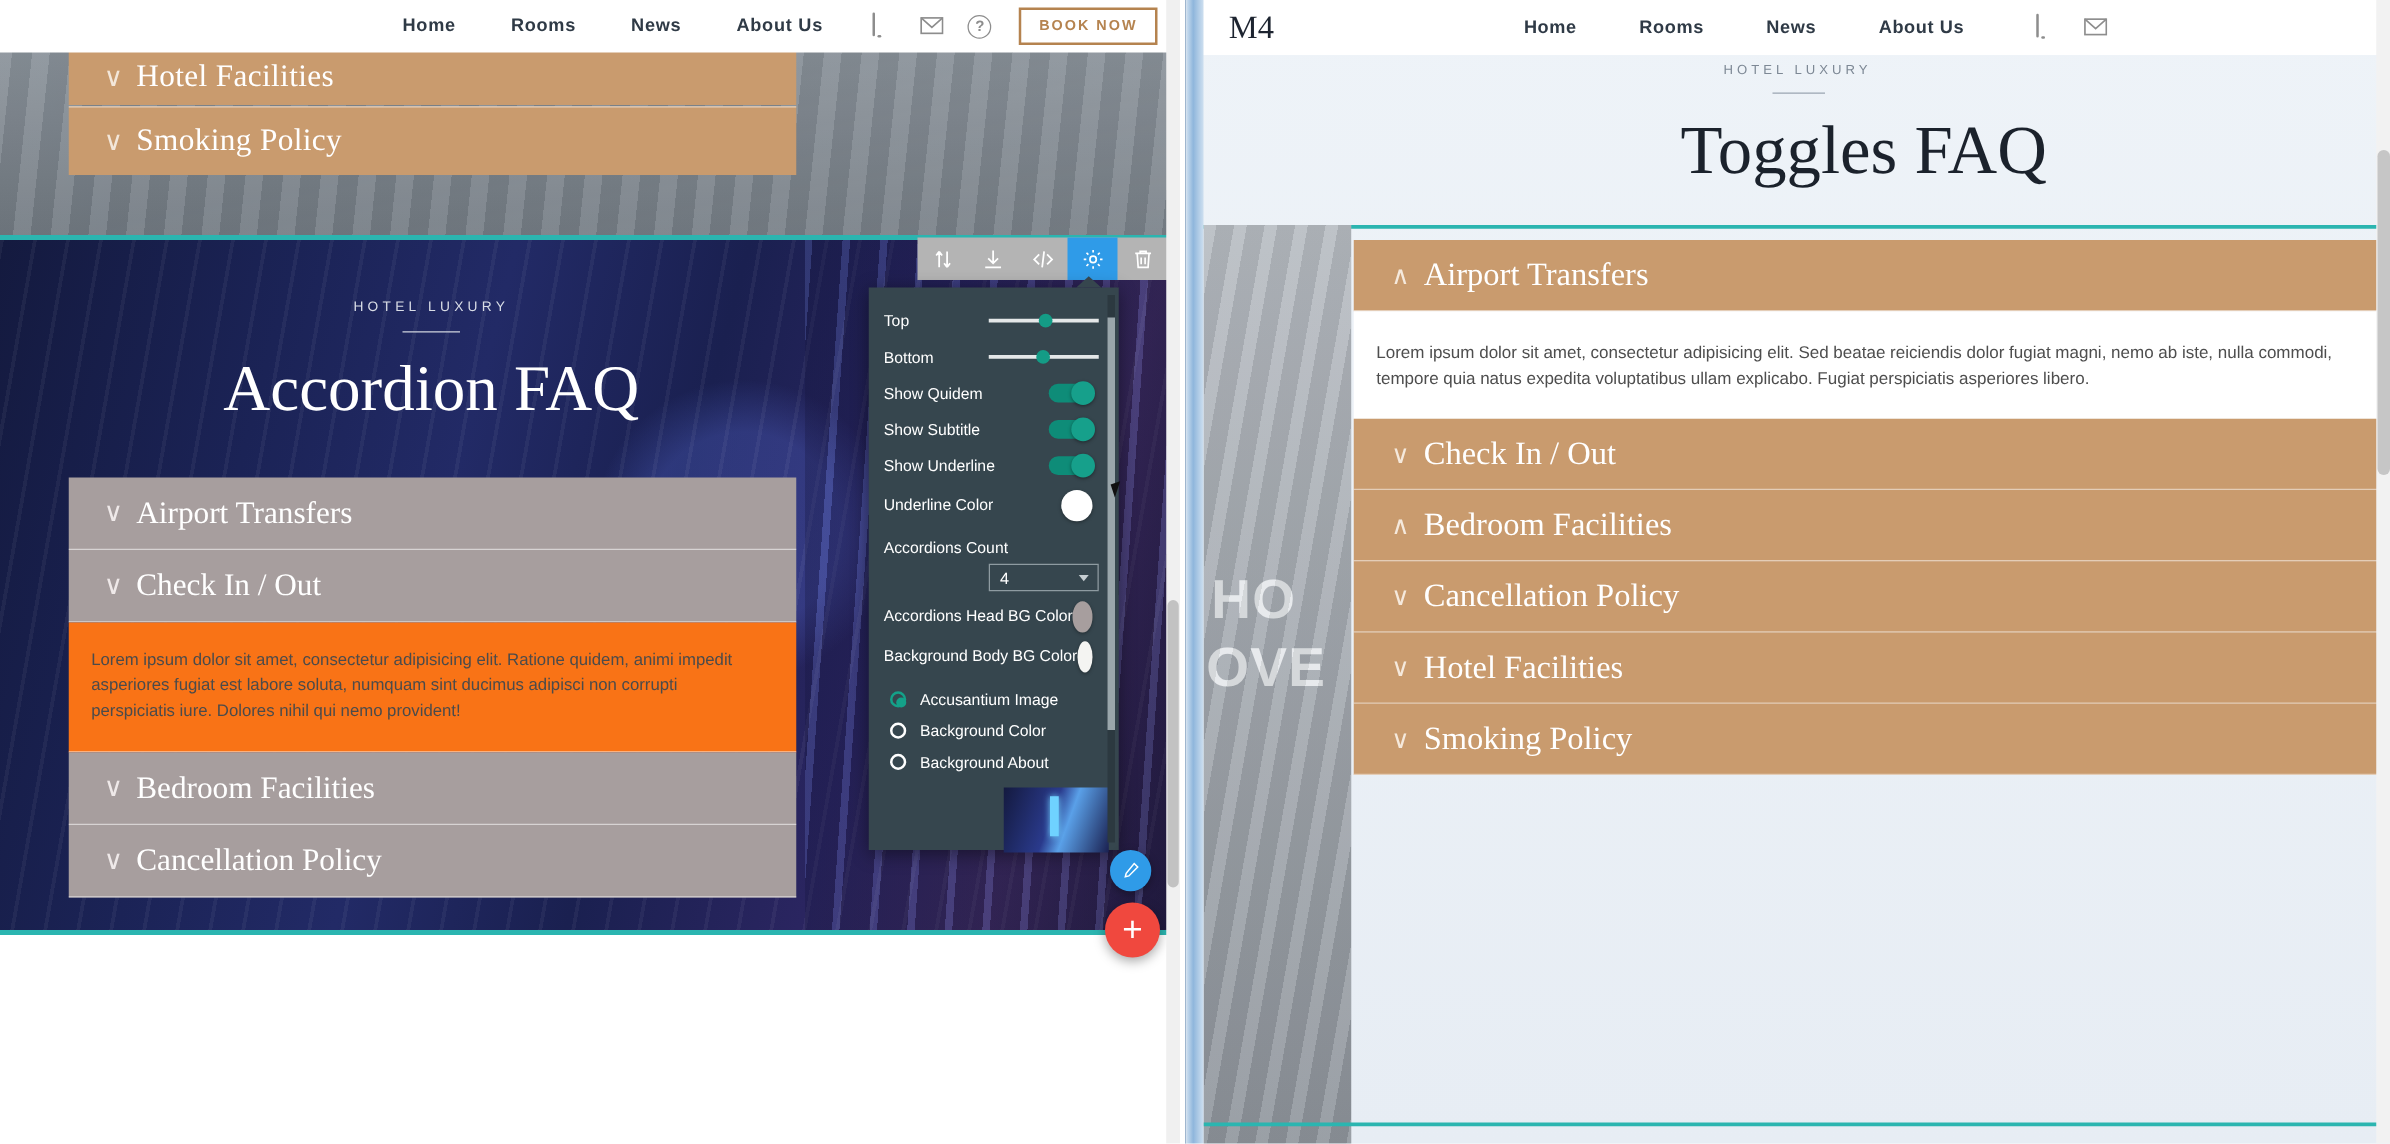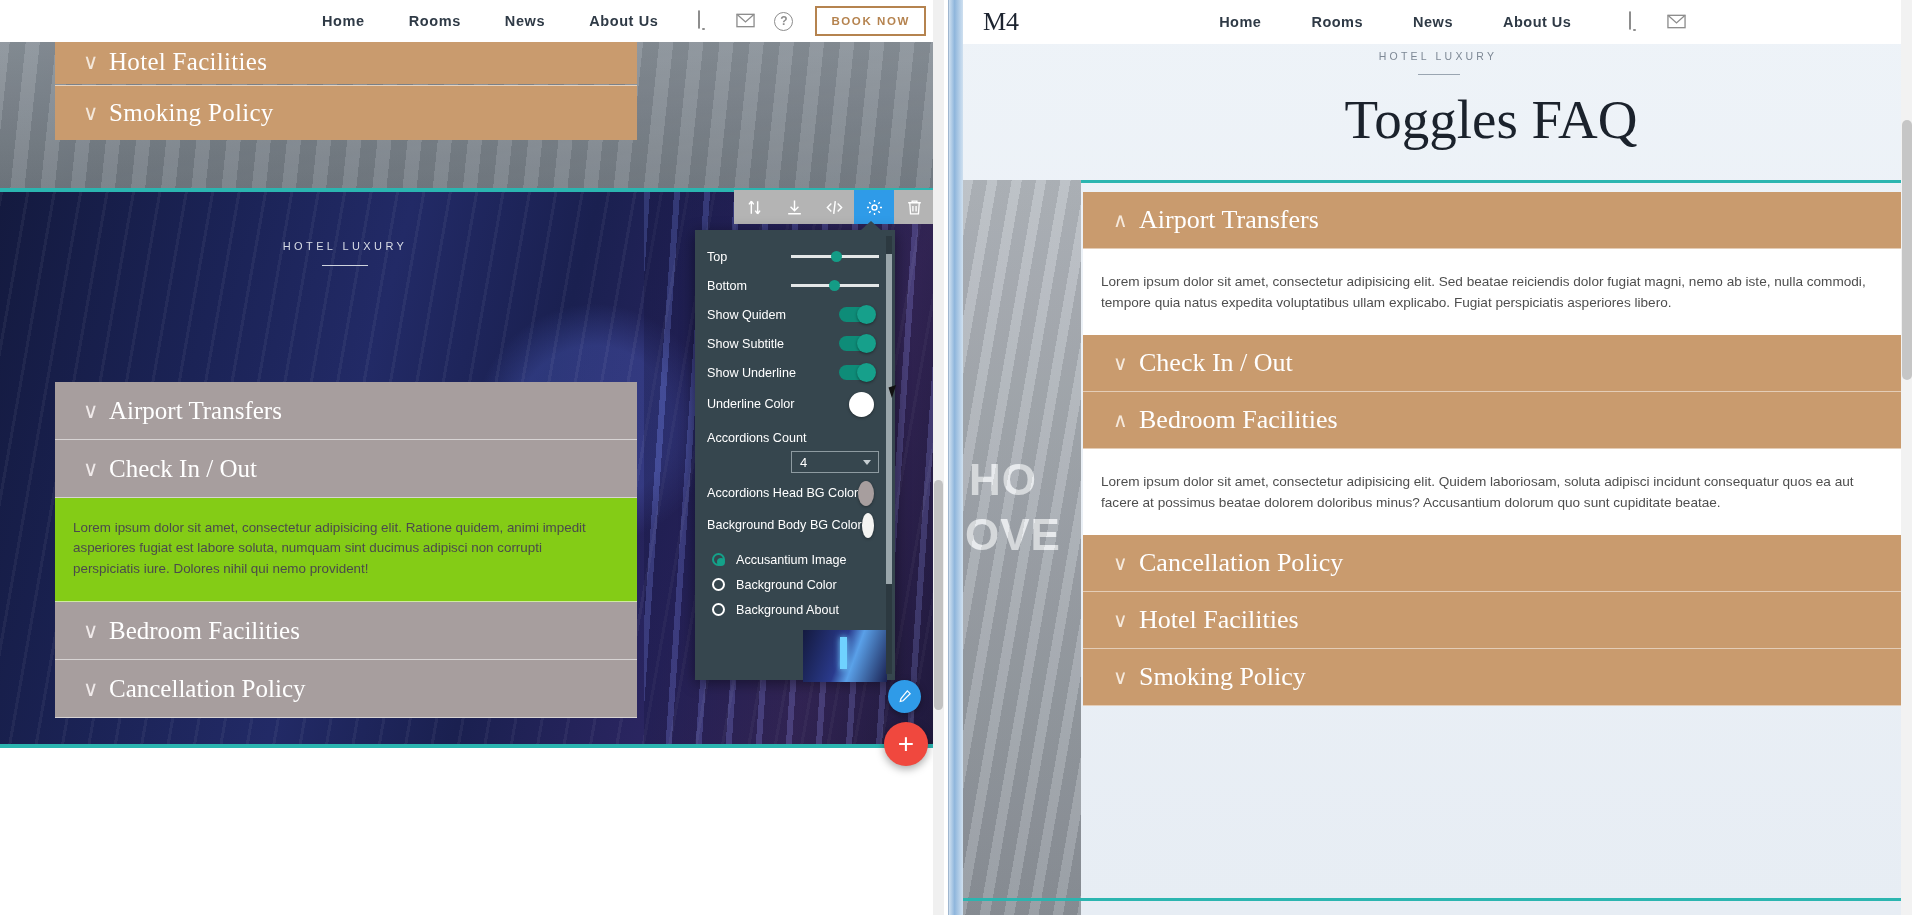--- a/index.html
+++ b/index.html
@@ -66,21 +66,21 @@
   .sec-title { position:absolute; left:0; top:90px; width:690px; text-align:center;
     color:#fff; font-family:"Liberation Serif", serif; font-size:52px; font-weight:400; }
 
   .acc-list { position:absolute; left:55px; top:190px; width:582px; }
   .acc-head { background:#a79e9e; color:#fff; display:flex; align-items:center;
     font-family:"Liberation Serif", serif; height:58px;
     border-bottom:1px solid rgba(255,255,255,.55); }
   .acc-head .chev { width:26px; margin-left:28px; font-size:21px;
     font-family:"Liberation Sans",sans-serif; color:#efe9e9; font-weight:300; }
   .acc-head .lbl { font-size:25px; }
-  .acc-body { background:#84cc16; color:#4b4b4b; font-size:13.4px; line-height:1.52;
+  .acc-body { background:#f97316; color:#4b4b4b; font-size:13.4px; line-height:1.52;
     padding:20px 26px 22px 18px; border-bottom:1px solid rgba(255,255,255,.6); }
 
   
   .toolbar { position:absolute; left:734px; top:190px; width:200px; height:34px;
     background:#b4b4b4; display:flex; align-items:center; z-index:40; }
   .tb-btn { width:40px; height:34px; display:flex; align-items:center;
     justify-content:center; color:#fff; }
   .tb-btn.active { background:#2f9be8; }
   .tb-btn svg { width:19px; height:19px; }
 
@@ -239,20 +239,21 @@
       </div>
       <button class="book-btn">BOOK NOW</button>
     </div>
 
     <div class="sel-sec">
       <div class="sel-bg"></div>
       <div class="sel-edge"></div>
 
       <div class="eyebrow">HOTEL LUXURY</div>
       <div class="eyebrow-line"></div>
+      <div class="sec-title">Accordion FAQ</div>
 
       <div class="acc-list">
         <div class="acc-head">
           <span class="chev">∨</span>
           <span class="lbl">Airport Transfers</span>
         </div>
         <div class="acc-head">
           <span class="chev">∨</span>
           <span class="lbl">Check In / Out</span>
         </div>
@@ -435,21 +436,20 @@
 
         <div class="pv-head">
           <span class="chev">∨</span>
           <span class="lbl">Check In / Out</span>
         </div>
 
         <div class="pv-head">
           <span class="chev">∧</span>
           <span class="lbl">Bedroom Facilities</span>
         </div>
-        <div class="pv-body">Lorem ipsum dolor sit amet, consectetur adipisicing elit. Quidem laboriosam, soluta adipisci incidunt consequatur quos ea aut facere at possimus beatae dolorem doloribus minus? Accusantium dolorum quo sunt cupiditate beatae.</div>
 
         <div class="pv-head">
           <span class="chev">∨</span>
           <span class="lbl">Cancellation Policy</span>
         </div>
         <div class="pv-head">
           <span class="chev">∨</span>
           <span class="lbl">Hotel Facilities</span>
         </div>
         <div class="pv-head">

